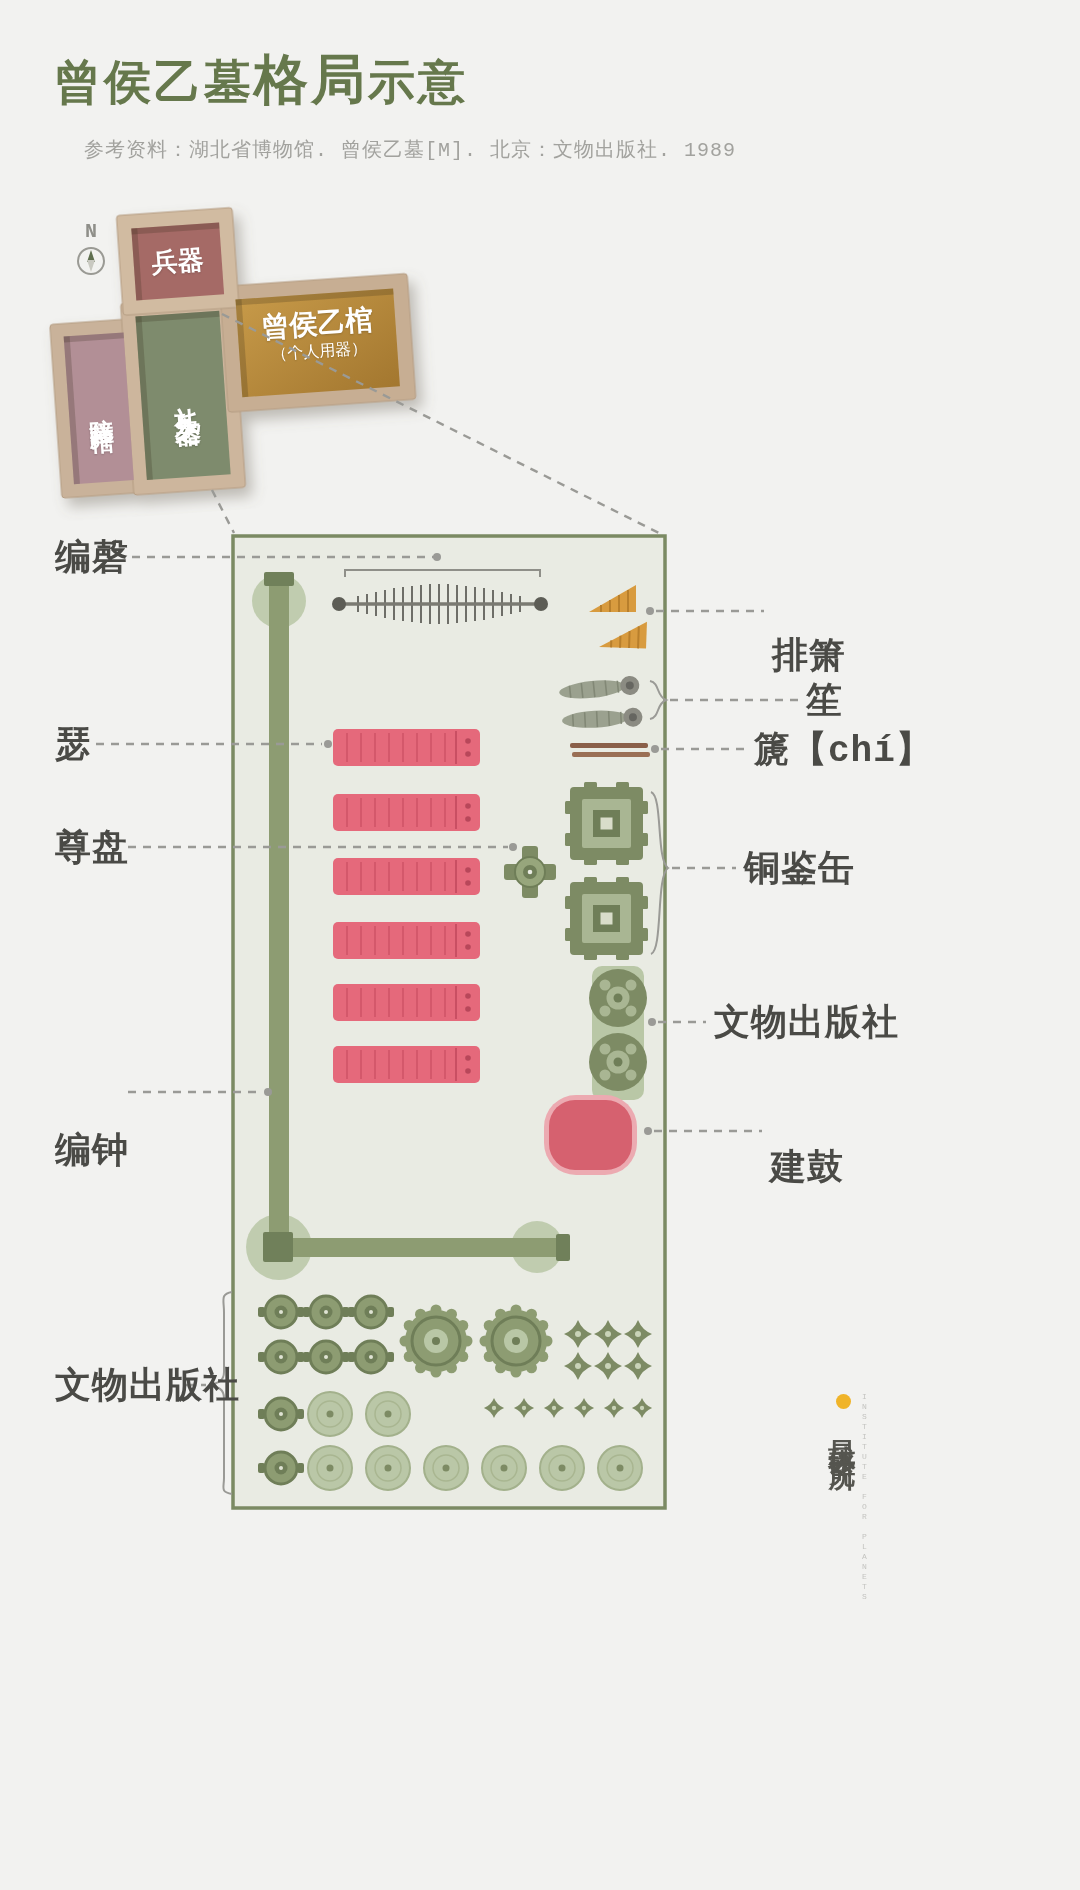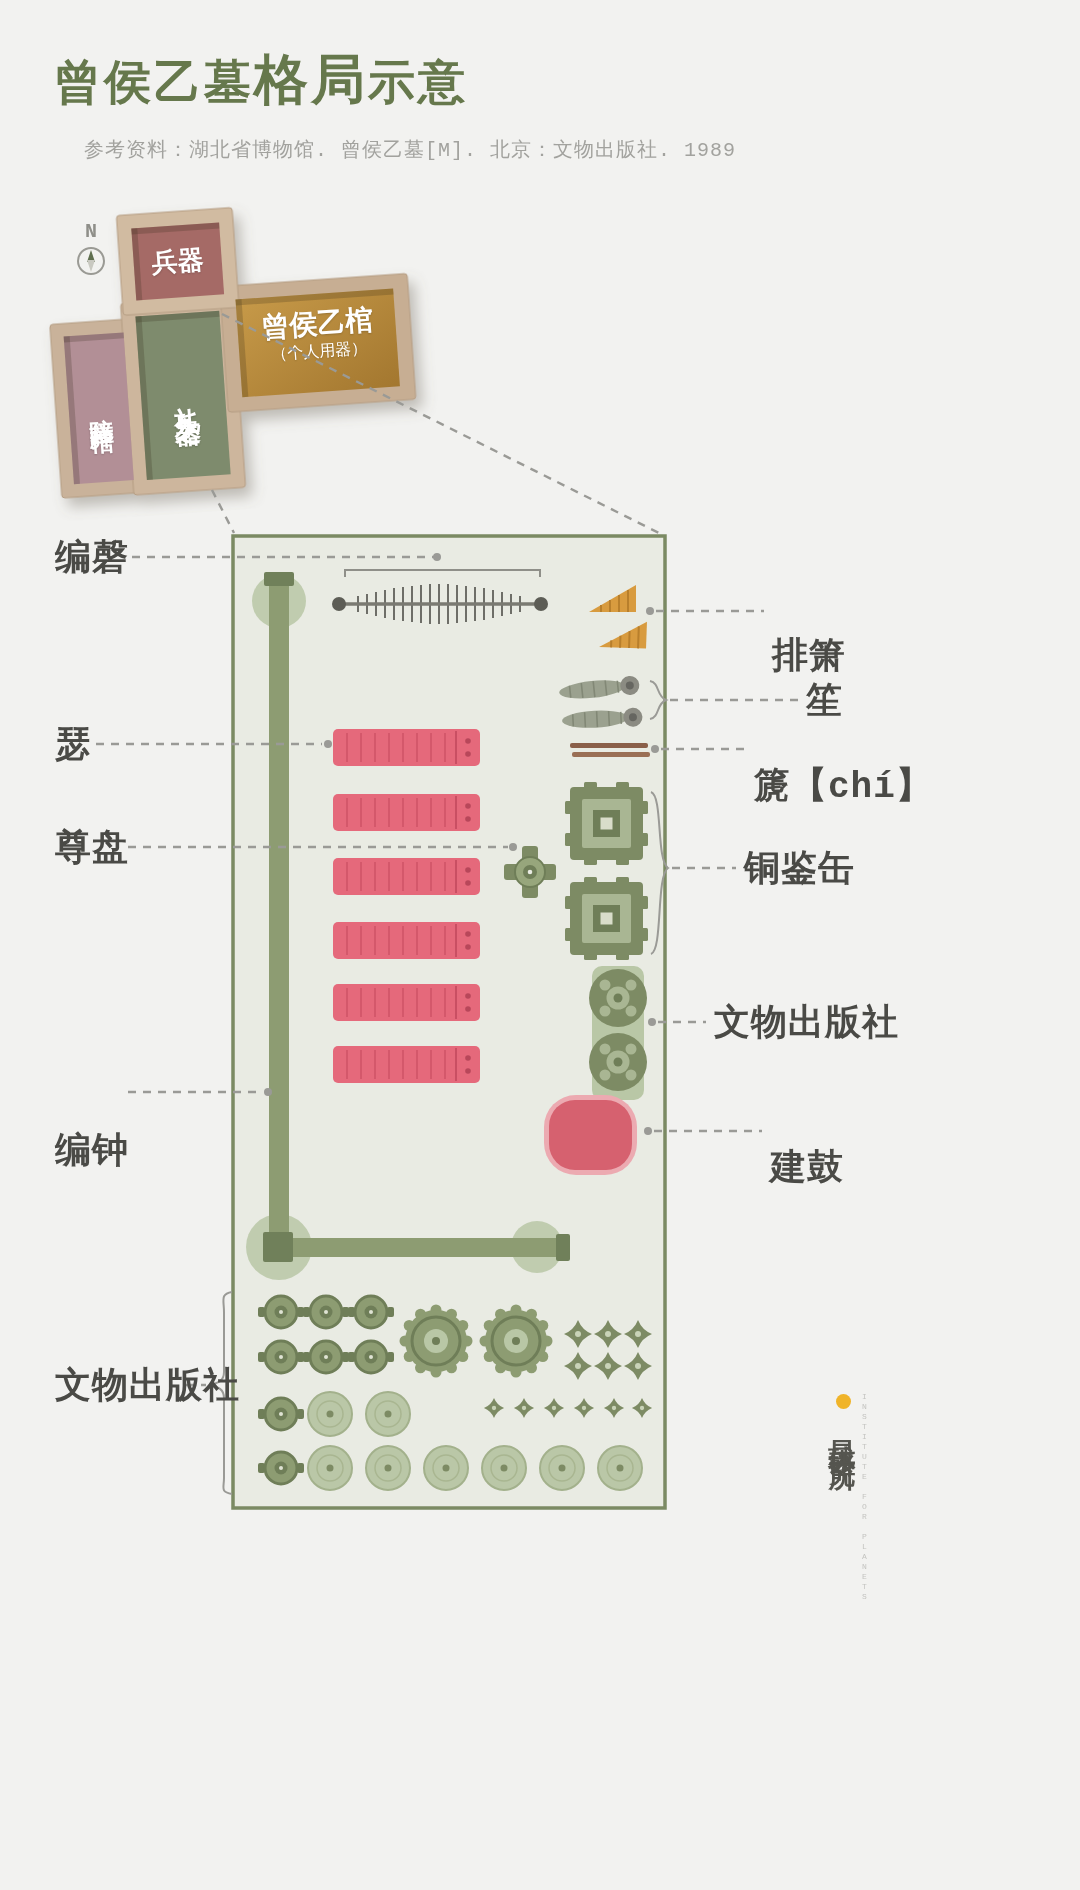--- a/index.html
+++ b/index.html
@@ -356,21 +356,21 @@
   </svg>
 
   <div class="lbl" style="left:55px;top:557px;">编磬</div>
   <div class="lbl" style="left:55px;top:744px;">瑟</div>
   <div class="lbl" style="left:55px;top:847px;">尊盘</div>
   <div class="lbl" style="left:55px;top:1150px;">编钟</div>
   <div class="lbl" style="left:55px;top:1385px;">文物出版社</div>
 
   <div class="lbl" style="left:772px;top:611px;margin-top:44px;">排箫</div>
   <div class="lbl" style="left:806px;top:700px;">笙</div>
-  <div class="lbl" style="left:754px;top:749px;margin-top:36px;">篪【chí】</div>
+  <div class="lbl" style="left:754px;top:749px;">篪【chí】</div>
   <div class="lbl" style="left:744px;top:868px;">铜鉴缶</div>
   <div class="lbl" style="left:714px;top:1022px;">文物出版社</div>
   <div class="lbl" style="left:770px;top:1131px;margin-top:36px;">建鼓</div>
 
   <div>
     <div class="logo-dot"></div>
     <div class="logo-cn">星球研究所</div>
     <div class="logo-en">INSTITUTE FOR PLANETS</div>
   </div>
 

